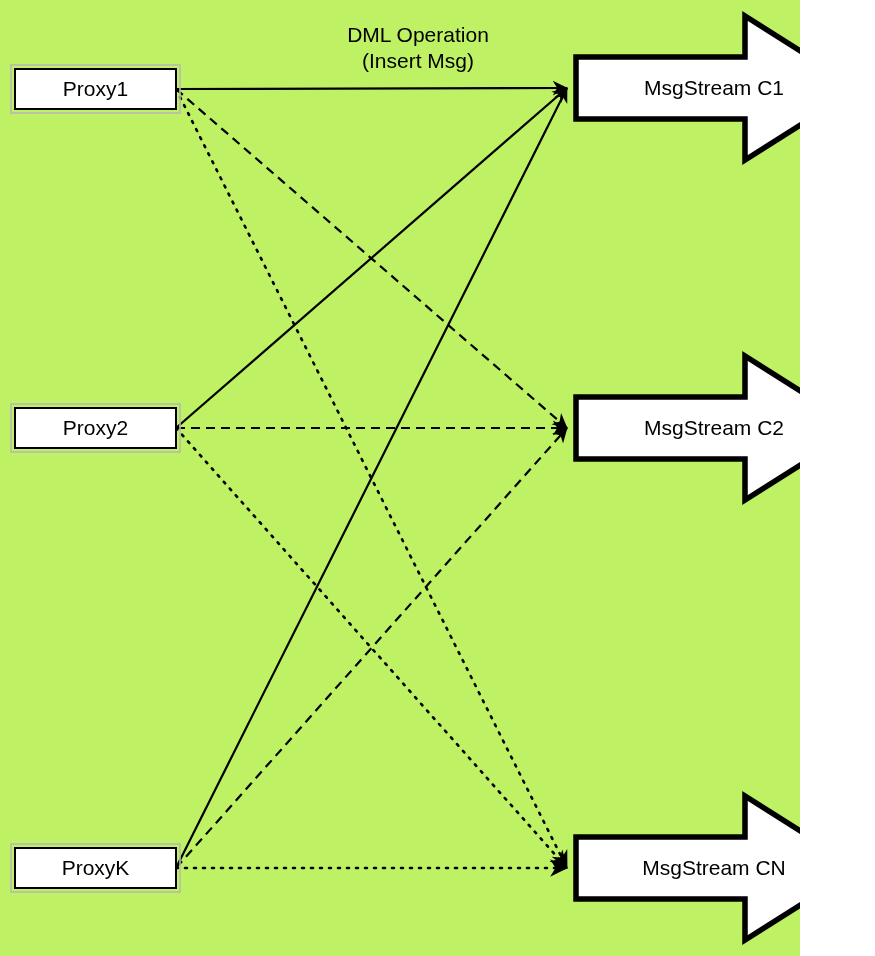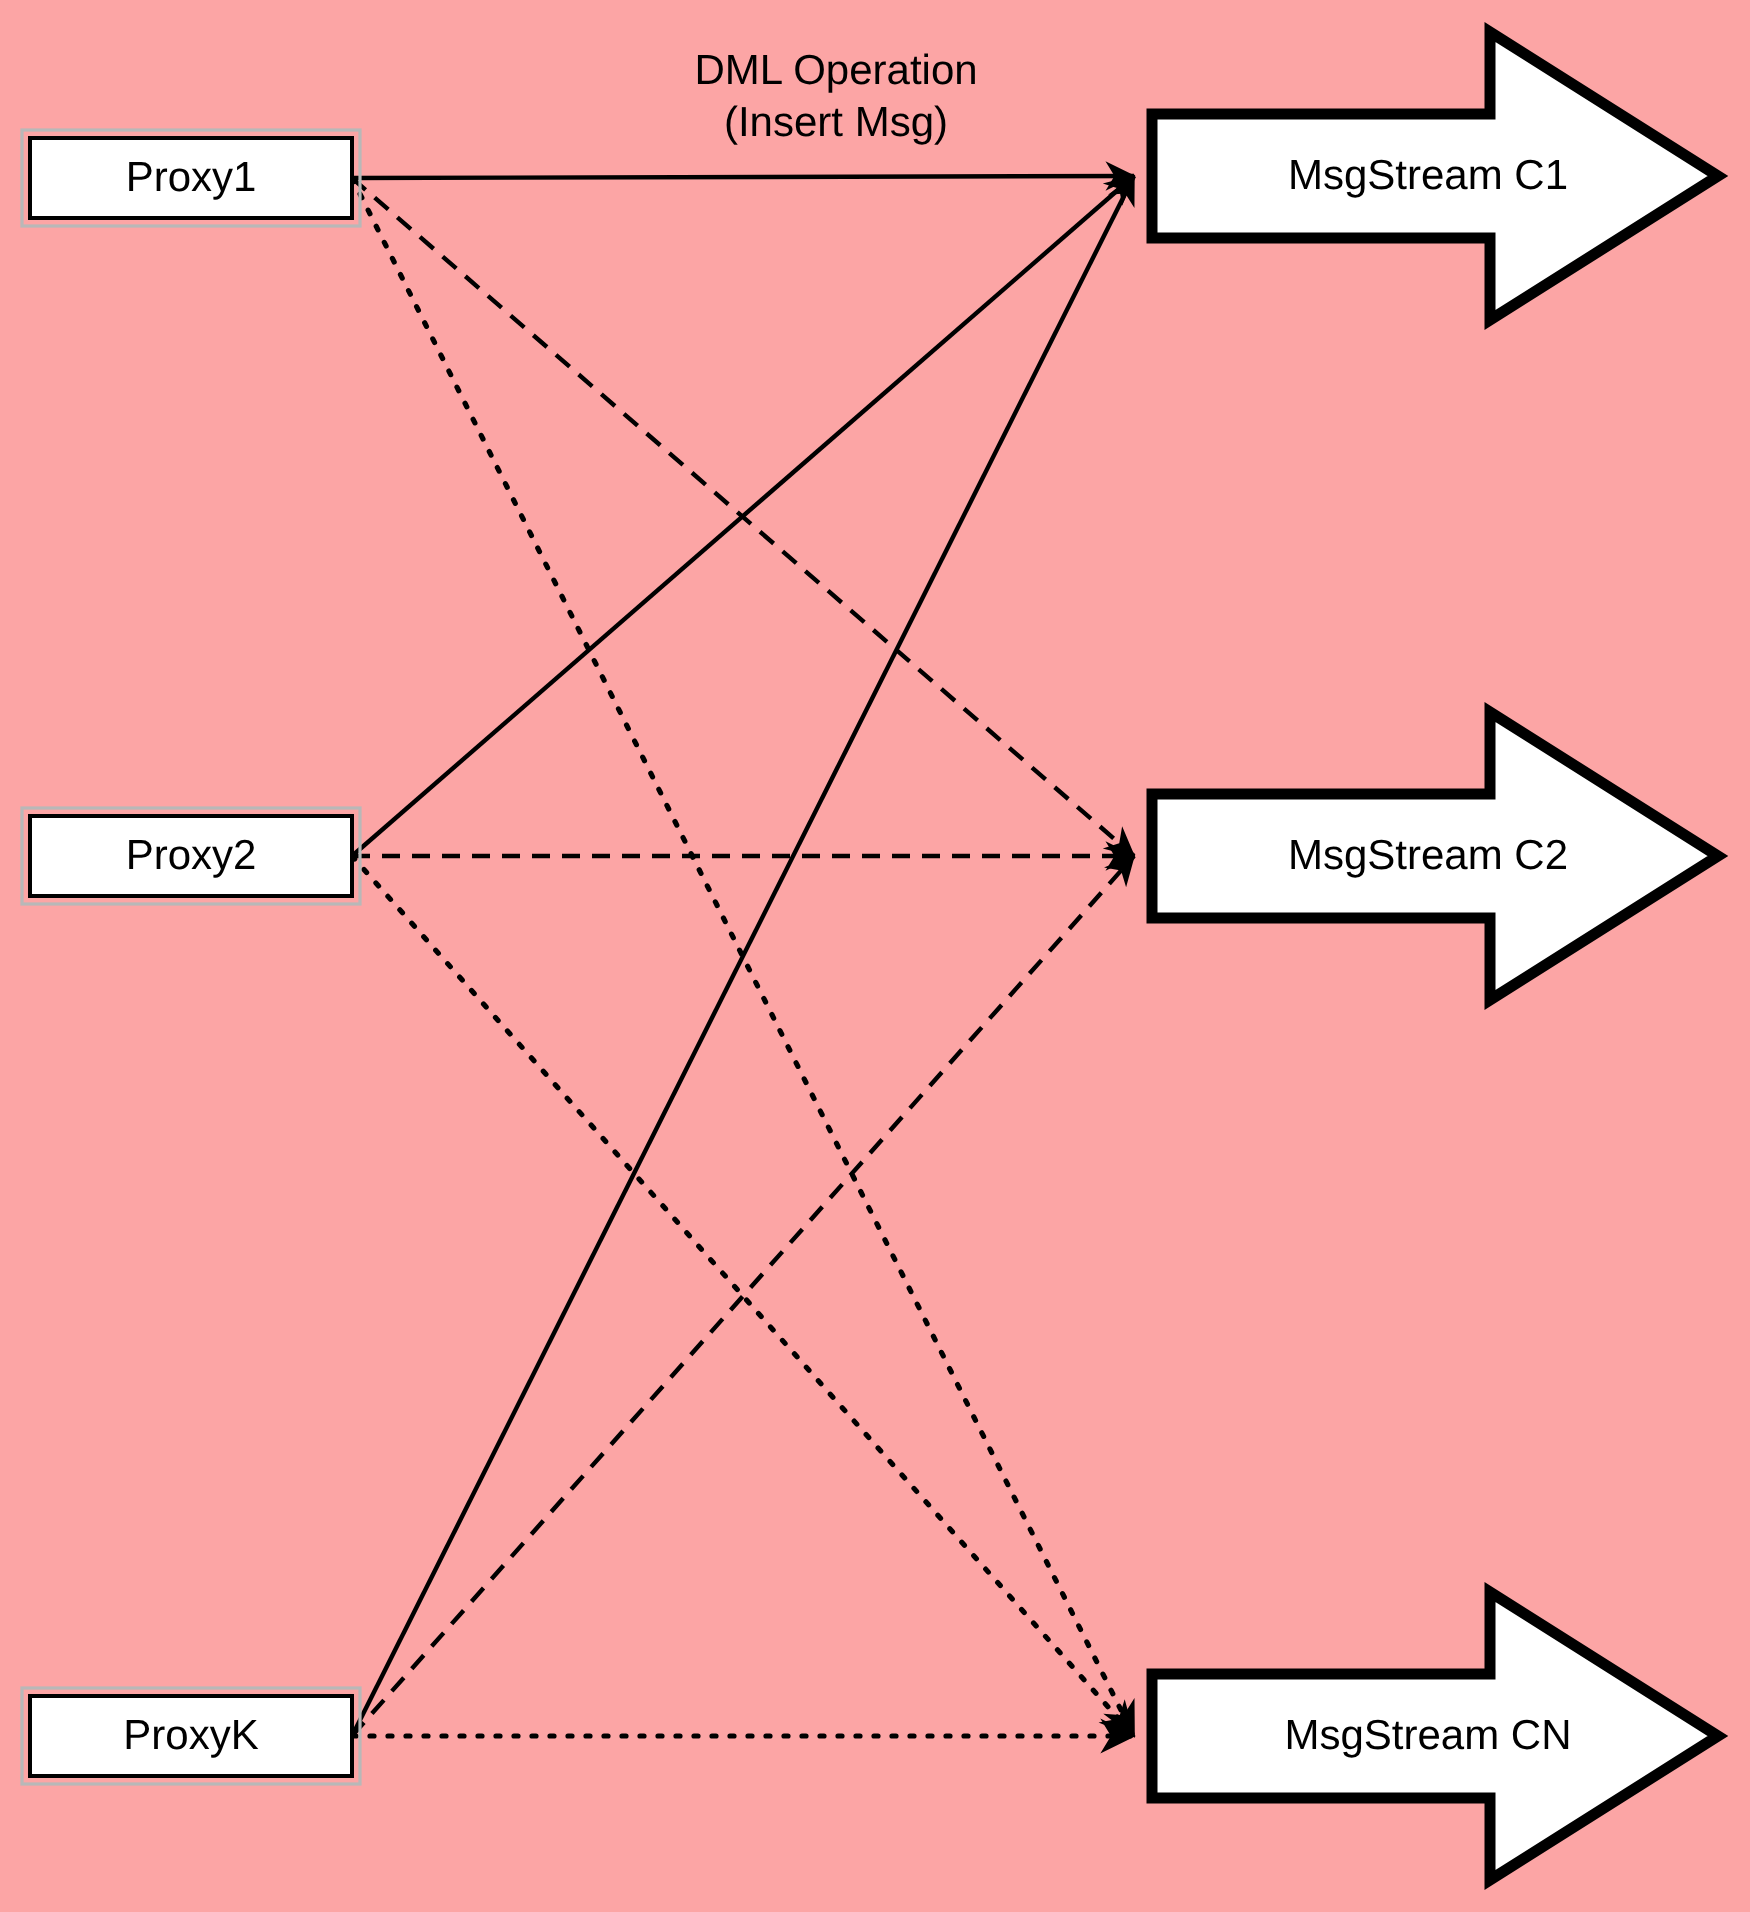--- a/index.html
+++ b/index.html
@@ -6,24 +6,25 @@
   html, body {
     margin: 0;
     padding: 0;
     background: #ffffff;
   }
   body {
     font-family: "Liberation Sans", sans-serif;
   }
   #diagram-root {
     position: relative;
-    width: 875px;
+    width: 776px;
     height: 956px;
-    background: #fca5a5;
+    background: #bef264;
     overflow: hidden;
+    padding-left: 24px;
   }
   #diagram-svg {
     position: absolute;
     top: 0;
     left: 0;
     width: 875px;
     height: 956px;
     display: block;
   }
   .node-label {

